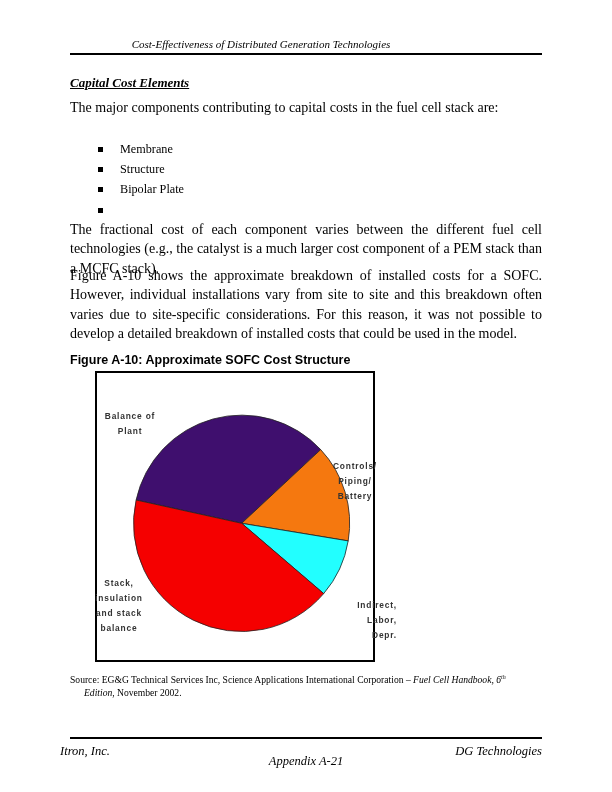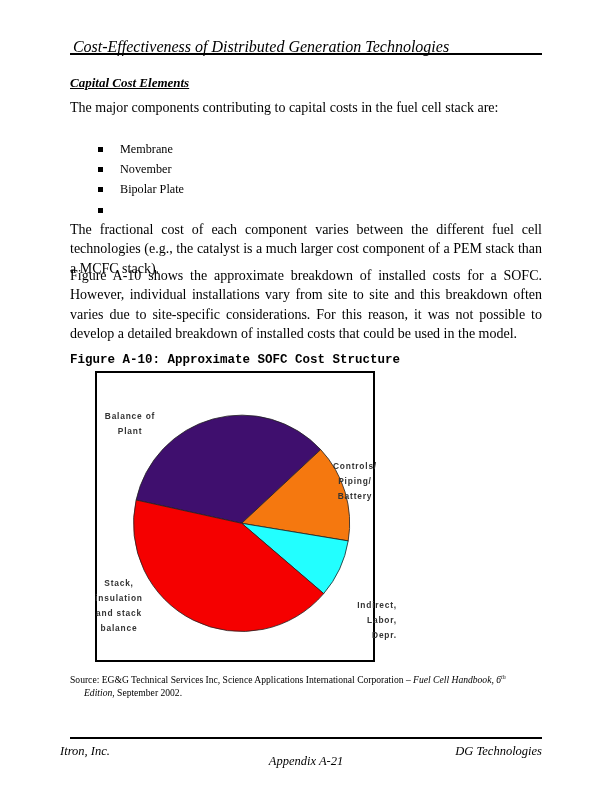--- a/index.html
+++ b/index.html
@@ -1,26 +1,26 @@
 <!DOCTYPE html>
 <html><head>
 <meta charset="utf-8">
 <style>
   html, body { margin:0; padding:0; background:#ffffff; }
   body { width:612px; height:792px; position:relative; overflow:hidden;
          font-family:"Liberation Serif", serif; color:#000; }
   .abs { position:absolute; }
-  .hdr-title { left:0; width:522px; top:38px; text-align:center; font-style:italic; font-size:16px; }
+  .hdr-title { left:0; width:522px; top:38px; text-align:center; font-style:italic; font-size:11px; }
   .rule { left:70px; width:472px; height:2px; background:#000; }
   .section-title { left:70px; top:75px; font-weight:bold; font-style:italic; text-decoration:underline; font-size:13px; }
   .para { left:70px; width:472px; font-size:14px; line-height:19.4px; text-align:justify; }
   .bullets { left:86px; top:127px; margin:12px; padding:0; list-style:none; font-size:12.2px; }
   .bullets li { height:20.3px; display:flex; align-items:center; }
   .bullet-sq { display:inline-block; width:5px; height:5px; background:#000; margin-right:17px; }
-  .fig-title { left:70px; top:353px; font-family:Liberation Mono, monospace; font-weight:bold; font-size:12.5px; }
+  .fig-title { left:70px; top:353px; font-family:Liberation Sans, sans-serif; font-weight:bold; font-size:12.5px; }
   .fig-box { left:95px; top:371px; width:280px; height:291px; border:2px solid #000; box-sizing:border-box; }
   .pie-label { font-family:"Liberation Sans", sans-serif; font-weight:bold; font-size:8.4px; letter-spacing:0.8px; color:#333; text-align:center; line-height:15px; }
   .source { left:70px; width:480px; top:671px; font-size:9.6px; line-height:12.5px; }
   .source .l2 { padding-left:14px; }
   .footer { top:744px; font-style:italic; font-size:12.5px; }
 </style>
 </head>
 <body>
 
 <div class="abs hdr-title">Cost-Effectiveness of Distributed Generation Technologies</div>
@@ -30,21 +30,21 @@
 
 <div class="abs para" style="top:98px;">The major components contributing to capital costs in the fuel cell stack are:</div>
 
 <ul class="abs bullets">
   <li>
       <span class="bullet-sq"></span>
       <span>Membrane</span>
     </li>
   <li>
       <span class="bullet-sq"></span>
-      <span>November</span>
+      <span>Structure</span>
     </li>
   <li>
       <span class="bullet-sq"></span>
       <span>Bipolar Plate</span>
     </li>
   <li>
       <span class="bullet-sq"></span>
     </li>
 </ul>
 
@@ -79,19 +79,19 @@
 </div>
 <div class="abs pie-label" style="left:84px;top:576px;width:70px;">
   <div>Stack,</div>
   <div>insulation</div>
   <div>and stack</div>
   <div>balance</div>
 </div>
 
 <div class="abs source">
   <div><span>Source:  EG&amp;G Technical Services Inc, Science Applications International Corporation – </span><i>Fuel Cell Handbook, 6</i><sup style="font-size:6px;font-style:italic;">th</sup></div>
-  <div class="l2"><i>Edition</i><span>, September 2002.</span></div>
+  <div class="l2"><i>Edition</i><span>, November 2002.</span></div>
 </div>
 
 <div class="abs rule" style="top:737px;"></div>
 <div class="abs footer" style="left:60px;">Itron, Inc.</div>
 <div class="abs footer" style="left:0;width:612px;text-align:center;margin-top:10px;">Appendix A-21</div>
 <div class="abs footer" style="right:70px;">DG Technologies</div>
 
 </body></html>

